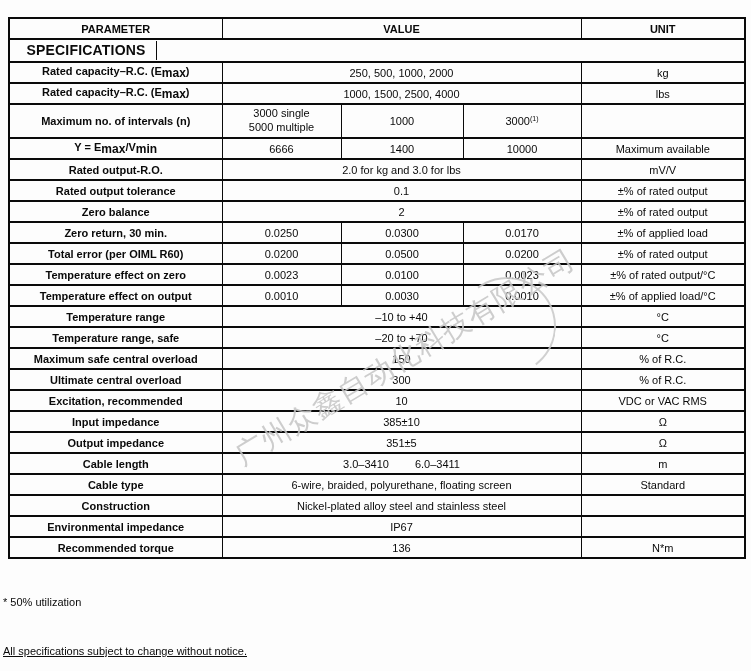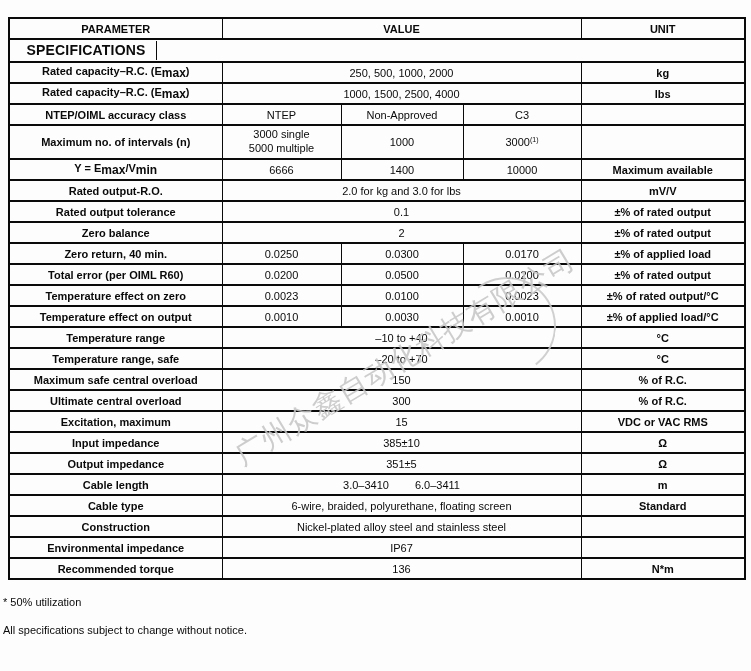--- a/index.html
+++ b/index.html
@@ -10,29 +10,29 @@
   table.spec td{border-left:1px solid #0a0a0a;border-right:1px solid #0a0a0a;
                 border-top:2px solid #0a0a0a;border-bottom:2px solid #0a0a0a;
                 font-size:11px;height:17px;padding:1px 4px;text-align:center;vertical-align:middle;
                 overflow:hidden;white-space:nowrap;}
   td.title-cell{padding:0;text-align:left;}
   .title-box{width:132px;border-right:1px solid #0a0a0a;padding:1px 4px 2px 6px;
              font-weight:bold;font-size:14px;letter-spacing:.2px;}
   td.hdr{font-weight:bold;font-size:11.5px;}
   td.param{text-align:left;font-weight:bold;padding-left:6px;}
   td.val{font-weight:normal;}
-  td.unit{font-weight:bold;}
+  td.unit{font-weight:normal;}
   tr.tall td{height:30px;}
   sub.sb{font-size:12px;font-weight:bold;vertical-align:-2px;}
   sup.sp{font-size:7px;vertical-align:4px;}
   .two-line{display:block;line-height:1.25;}
   td.multi{white-space:normal;}
   .gap{display:inline-block;width:26px;}
   .footnote{position:absolute;left:3px;font-size:11px;color:#0a0a0a;}
-  .fn1{top:596px;} .fn2{top:624px;}
+  .fn1{top:596px;} .fn2{top:645px;text-decoration:underline;}
   .watermark-text{position:absolute;left:238px;top:438px;transform:rotate(-31deg);
       transform-origin:left center;font-size:29px;letter-spacing:1px;color:#c5c5c5;
       opacity:.85;white-space:nowrap;pointer-events:none;z-index:5;}
   .watermark-arc{position:absolute;left:458px;top:277px;width:94px;height:94px;border-radius:50%;
       border:2.5px solid transparent;border-top-color:#c9c9c9;border-right-color:#c9c9c9;
       transform:rotate(8deg);opacity:.85;pointer-events:none;z-index:5;}
 </style>
 </head>
 <body>
 
@@ -65,27 +65,20 @@
       <td class="val" colspan="3">250, 500, 1000, 2000</td>
       <td class="unit">kg</td>
     </tr>
 
     <tr>
       <td class="param"><span>Rated capacity–R.C. (E</span><sub class="sb">max</sub><span>)</span></td>
       <td class="val" colspan="3">1000, 1500, 2500, 4000</td>
       <td class="unit">lbs</td>
     </tr>
 
-    <tr>
-      <td class="param">NTEP/OIML accuracy class</td>
-      <td class="val">NTEP</td>
-      <td class="val">Non-Approved</td>
-      <td class="val">C3</td>
-      <td class="unit"></td>
-    </tr>
 
     <tr class="tall">
       <td class="param">Maximum no. of intervals (n)</td>
       <td class="val multi">
         <span class="two-line">3000 single</span>
         <span class="two-line">5000 multiple</span>
       </td>
       <td class="val">1000</td>
       <td class="val"><span>3000</span><sup class="sp">(1)</sup></td>
       <td class="unit"></td>
@@ -111,21 +104,21 @@
       <td class="unit">±% of rated output</td>
     </tr>
 
     <tr>
       <td class="param">Zero balance</td>
       <td class="val" colspan="3">2</td>
       <td class="unit">±% of rated output</td>
     </tr>
 
     <tr>
-      <td class="param">Zero return, 40 min.</td>
+      <td class="param">Zero return, 30 min.</td>
       <td class="val">0.0250</td>
       <td class="val">0.0300</td>
       <td class="val">0.0170</td>
       <td class="unit">±% of applied load</td>
     </tr>
 
     <tr>
       <td class="param">Total error (per OIML R60)</td>
       <td class="val">0.0200</td>
       <td class="val">0.0500</td>
@@ -166,26 +159,26 @@
       <td class="val" colspan="3">150</td>
       <td class="unit">% of R.C.</td>
     </tr>
 
     <tr>
       <td class="param">Ultimate central overload</td>
       <td class="val" colspan="3">300</td>
       <td class="unit">% of R.C.</td>
     </tr>
 
-
-    <tr>
-      <td class="param">Excitation, maximum</td>
-      <td class="val" colspan="3">15</td>
+    <tr>
+      <td class="param">Excitation, recommended</td>
+      <td class="val" colspan="3">10</td>
       <td class="unit">VDC or VAC RMS</td>
     </tr>
+
 
     <tr>
       <td class="param">Input impedance</td>
       <td class="val" colspan="3">385±10</td>
       <td class="unit">Ω</td>
     </tr>
 
     <tr>
       <td class="param">Output impedance</td>
       <td class="val" colspan="3">351±5</td>

